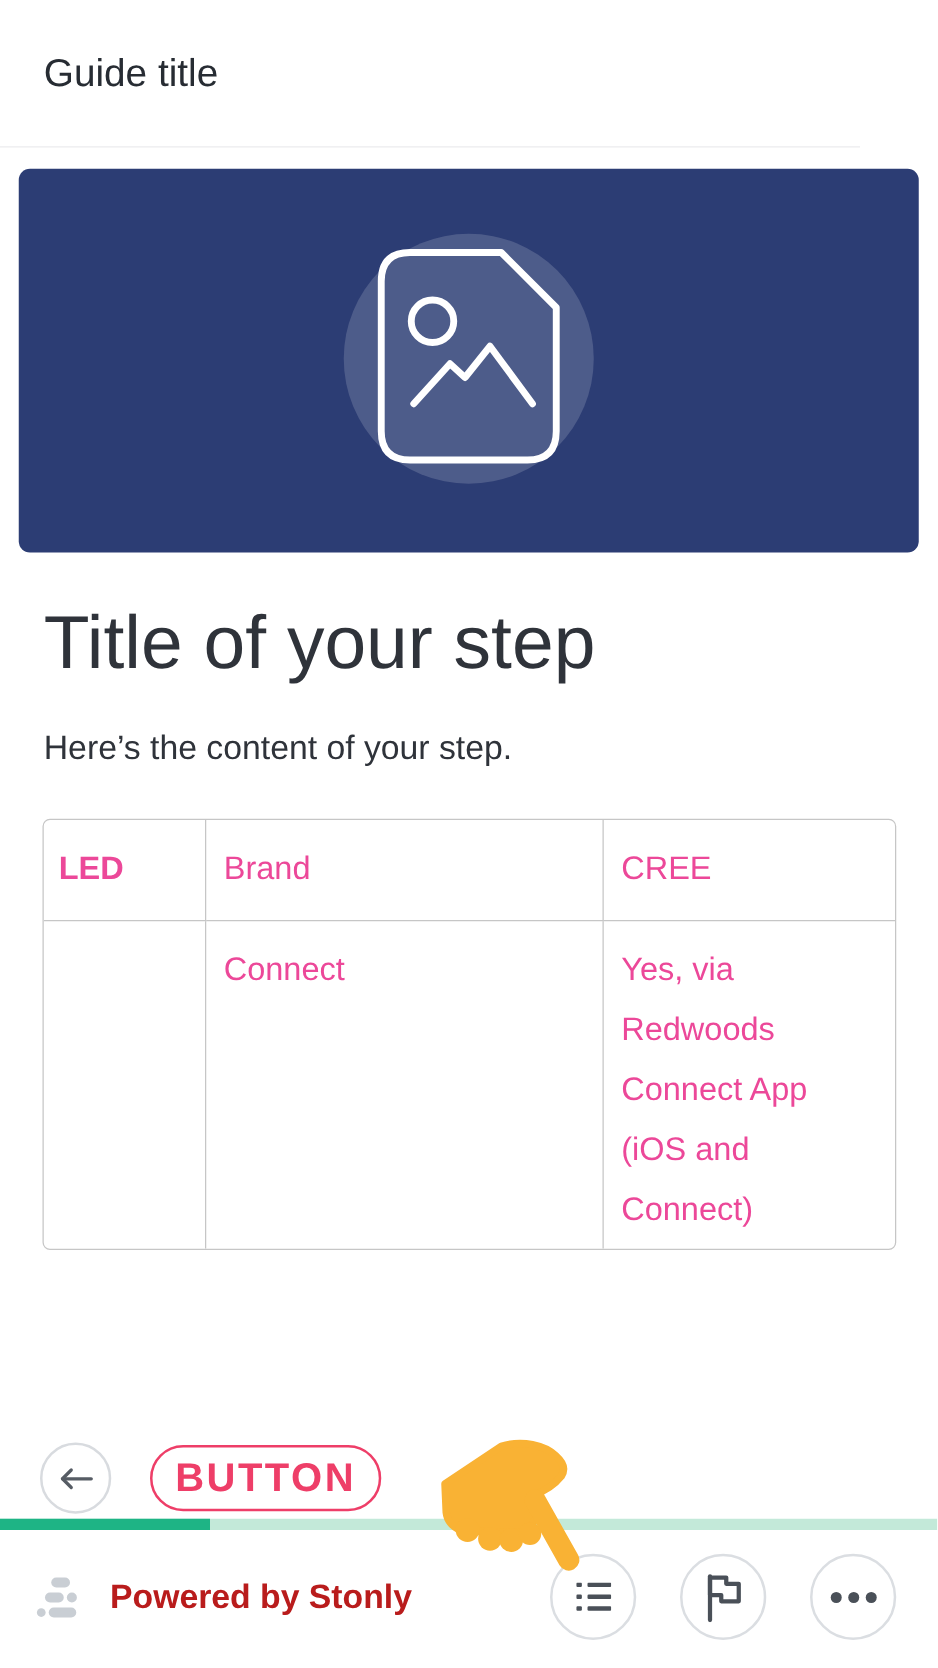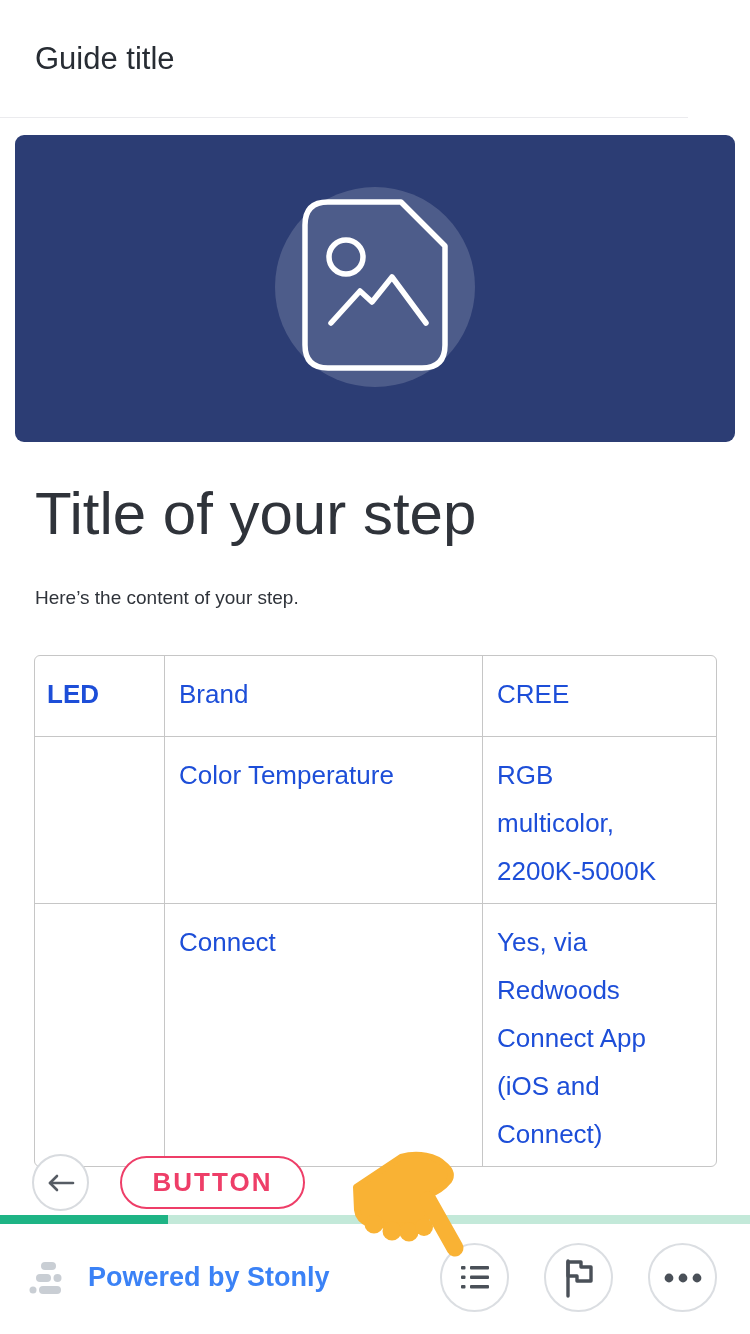--- a/index.html
+++ b/index.html
@@ -26,33 +26,33 @@
     border-radius:50%; background:rgba(255,255,255,0.16);
   }
   .banner-icon { position:absolute; left:283px; top:64px; }
 
   
   .step-title {
     position:absolute; left:35px; top:488px; font-size:60px; line-height:52px;
     color:#2f333a; font-weight:400;
   }
   .step-content {
-    position:absolute; left:35px; top:579px; font-size:19px; line-height:38px;
+    position:absolute; left:35px; top:579px; font-size:27px; line-height:38px;
     color:#2f333a;
   }
 
   
   .table-wrap {
     position:absolute; left:34px; top:655px; width:683px;
     border:1px solid #c6c6c6; border-radius:6px; overflow:hidden; box-sizing:border-box;
   }
   table.spec { border-collapse:collapse; width:100%; table-layout:fixed; }
   table.spec td {
     border:1px solid #c6c6c6; vertical-align:top;
-    padding:14px 40px 8px 14px; font-size:26px; line-height:48px; color:#1d4ed8;
+    padding:14px 40px 8px 14px; font-size:26px; line-height:48px; color:#ec4899;
     overflow:hidden;
   }
   table.spec td:first-child { width:109px; font-weight:700; padding:14px 8px 8px 12px; }
   table.spec td:nth-child(2) { width:263px; }
   table.spec tr:nth-child(1) { height:80px; }
   table.spec tr:nth-child(2) { height:122px; }
   table.spec tr:nth-child(3) { height:214px; }
   table.spec tr td:first-child { border-left:none; }
   table.spec tr td:last-child  { border-right:none; }
   table.spec tr:first-child td { border-top:none; }
@@ -61,34 +61,34 @@
   
   .back-btn {
     position:absolute; left:32px; top:1154px; width:57px; height:57px;
     border-radius:50%; background:#fff; border:2px solid #d8dbdf;
     display:flex; align-items:center; justify-content:center;
     box-sizing:border-box; cursor:pointer;
   }
   .pill-btn {
     position:absolute; left:120px; top:1156px; width:185px; height:53px;
     border-radius:27px; background:#fff; border:2px solid #ee3e68;
-    color:#ee3e68; font-size:26px; font-weight:700; letter-spacing:2px;
+    color:#ee3e68; font-size:32px; font-weight:700; letter-spacing:2px;
     display:flex; align-items:center; justify-content:center;
     box-sizing:border-box; cursor:pointer;
   }
 
   
   .progress { position:absolute; left:0; top:1215px; width:750px; height:9px; background:#c3e9d9; }
   .progress-done { width:22.4%; height:100%; background:#1eb485; }
 
   
   .footer-logo { position:absolute; left:29px; top:1261px; }
   .powered {
     position:absolute; left:88px; top:1262px; font-size:27px; font-weight:600;
-    color:#3b82f6; cursor:pointer;
+    color:#b91c1c; cursor:pointer;
   }
   .fab {
     position:absolute; top:1243px; width:69px; height:69px; border-radius:50%;
     background:#fff; border:2px solid #dbdee2;
     display:flex; align-items:center; justify-content:center;
     box-sizing:border-box; cursor:pointer;
   }
   .fab-list { left:440px; } .fab-flag { left:544px; } .fab-more { left:648px; }
 
   
@@ -117,25 +117,20 @@
   <div class="step-title">Title of your step</div>
   <div class="step-content">Here’s the content of your step.</div>
 
   <div class="table-wrap">
     <table class="spec">
       <tbody>
         <tr>
           <td>LED</td>
           <td>Brand</td>
           <td>CREE</td>
-        </tr>
-        <tr>
-          <td></td>
-          <td>Color Temperature</td>
-          <td>RGB multicolor, 2200K-5000K</td>
         </tr>
         <tr>
           <td></td>
           <td>Connect</td>
           <td>Yes, via Redwoods Connect App (iOS and Connect)</td>
         </tr>
       </tbody>
     </table>
   </div>
 

